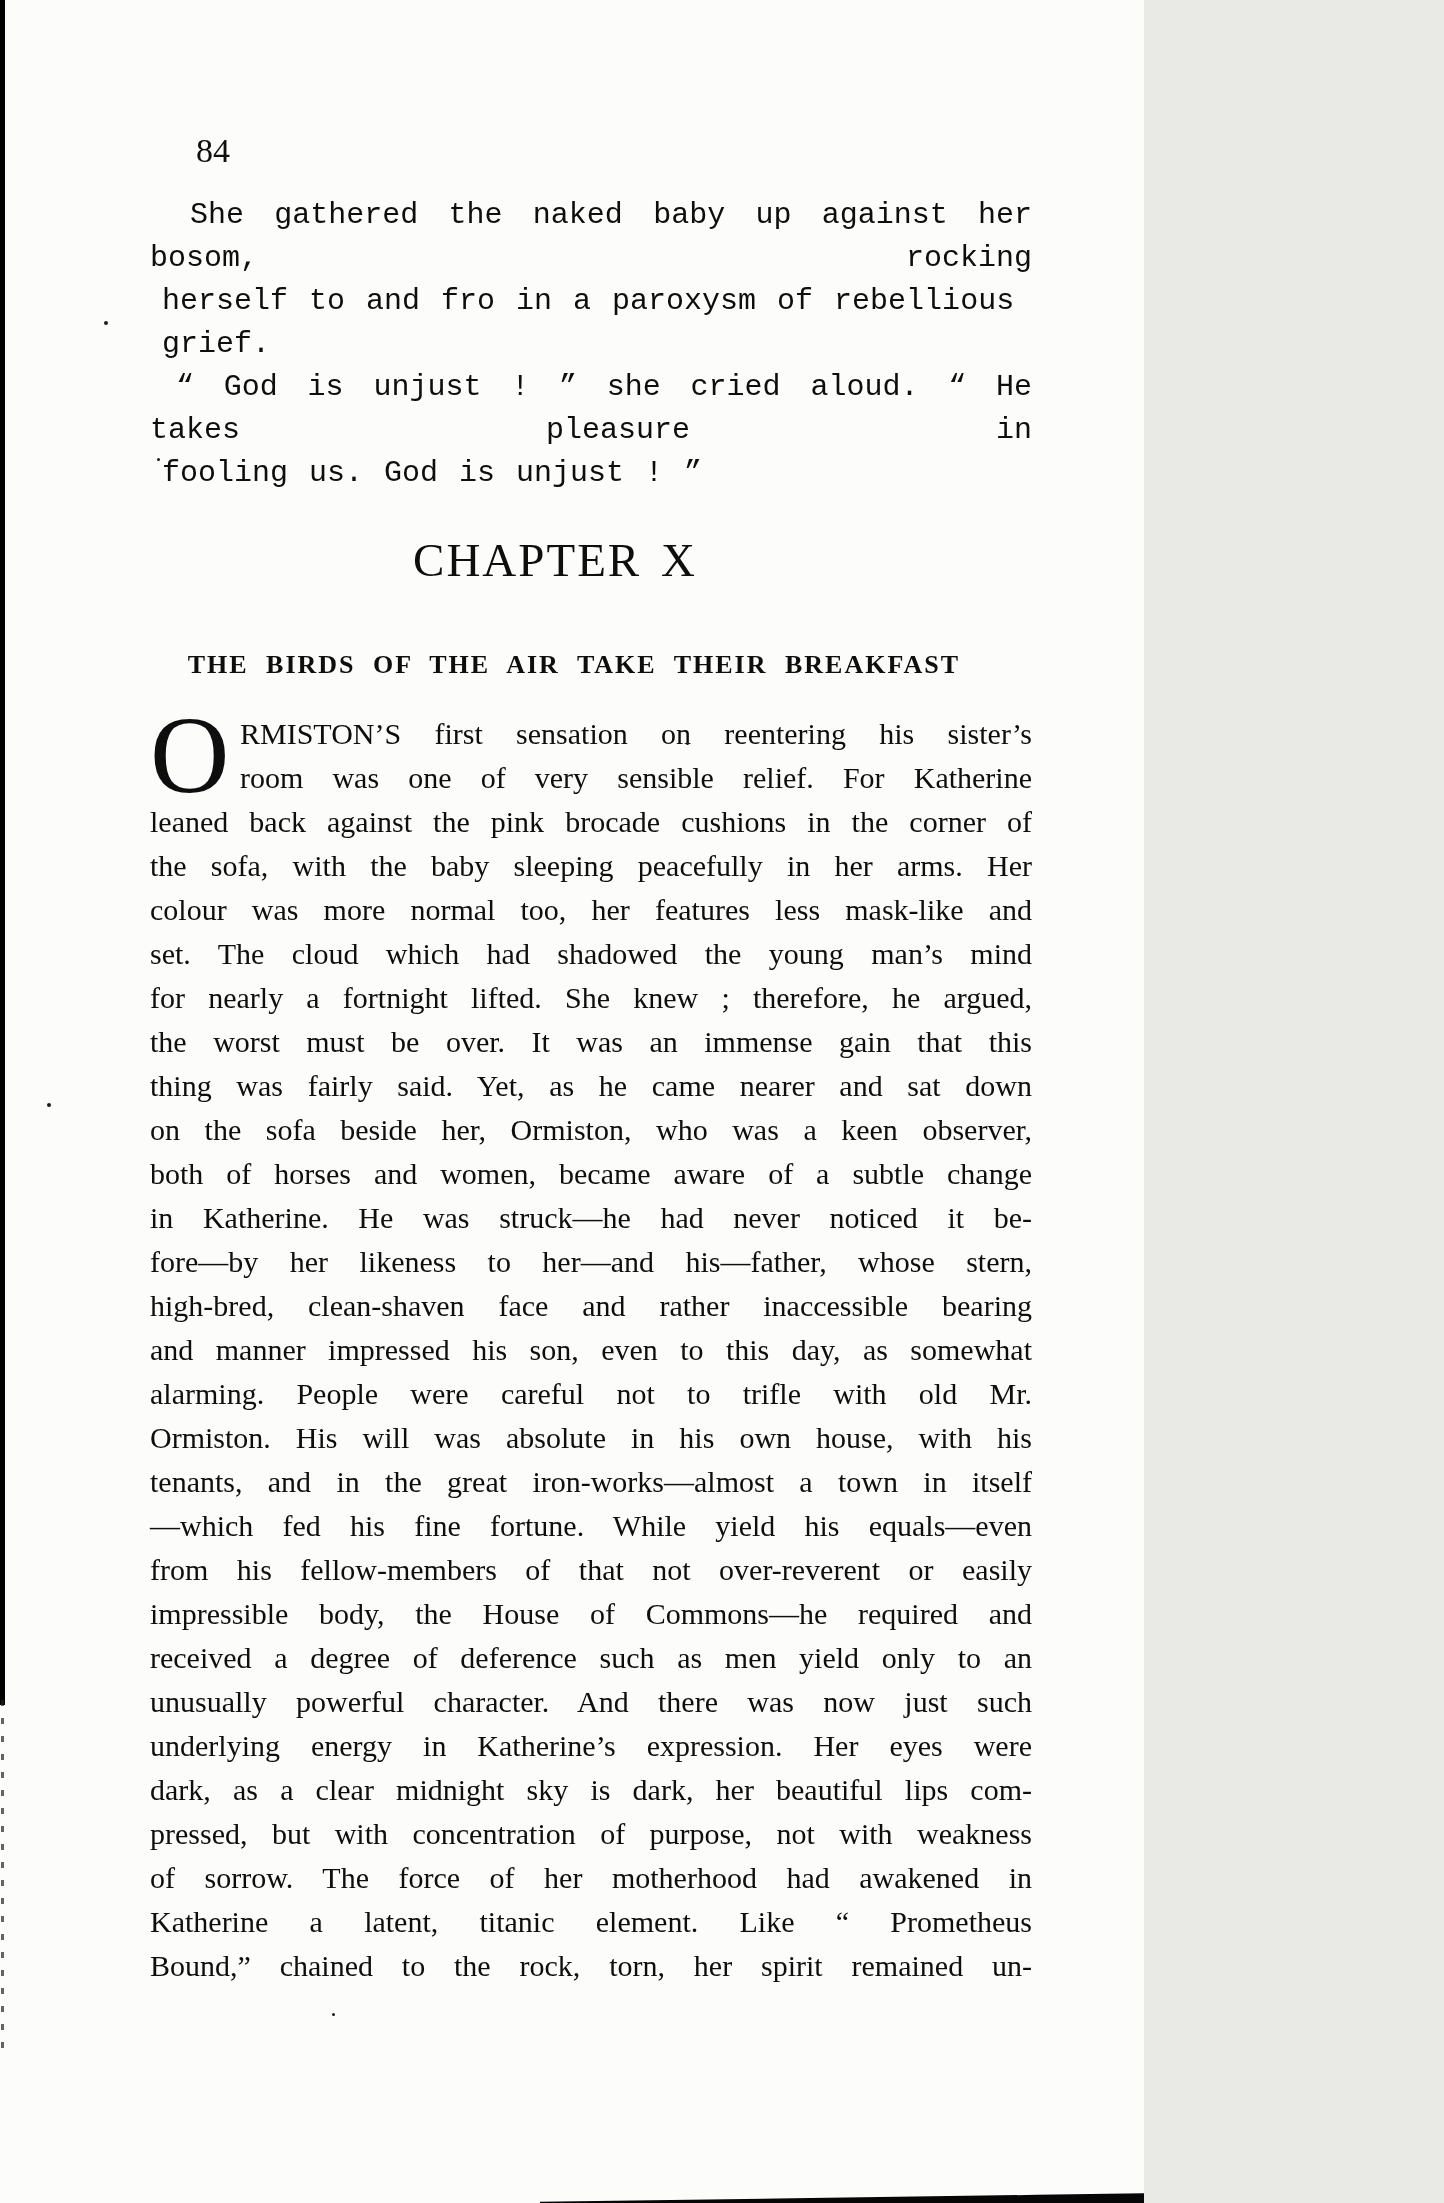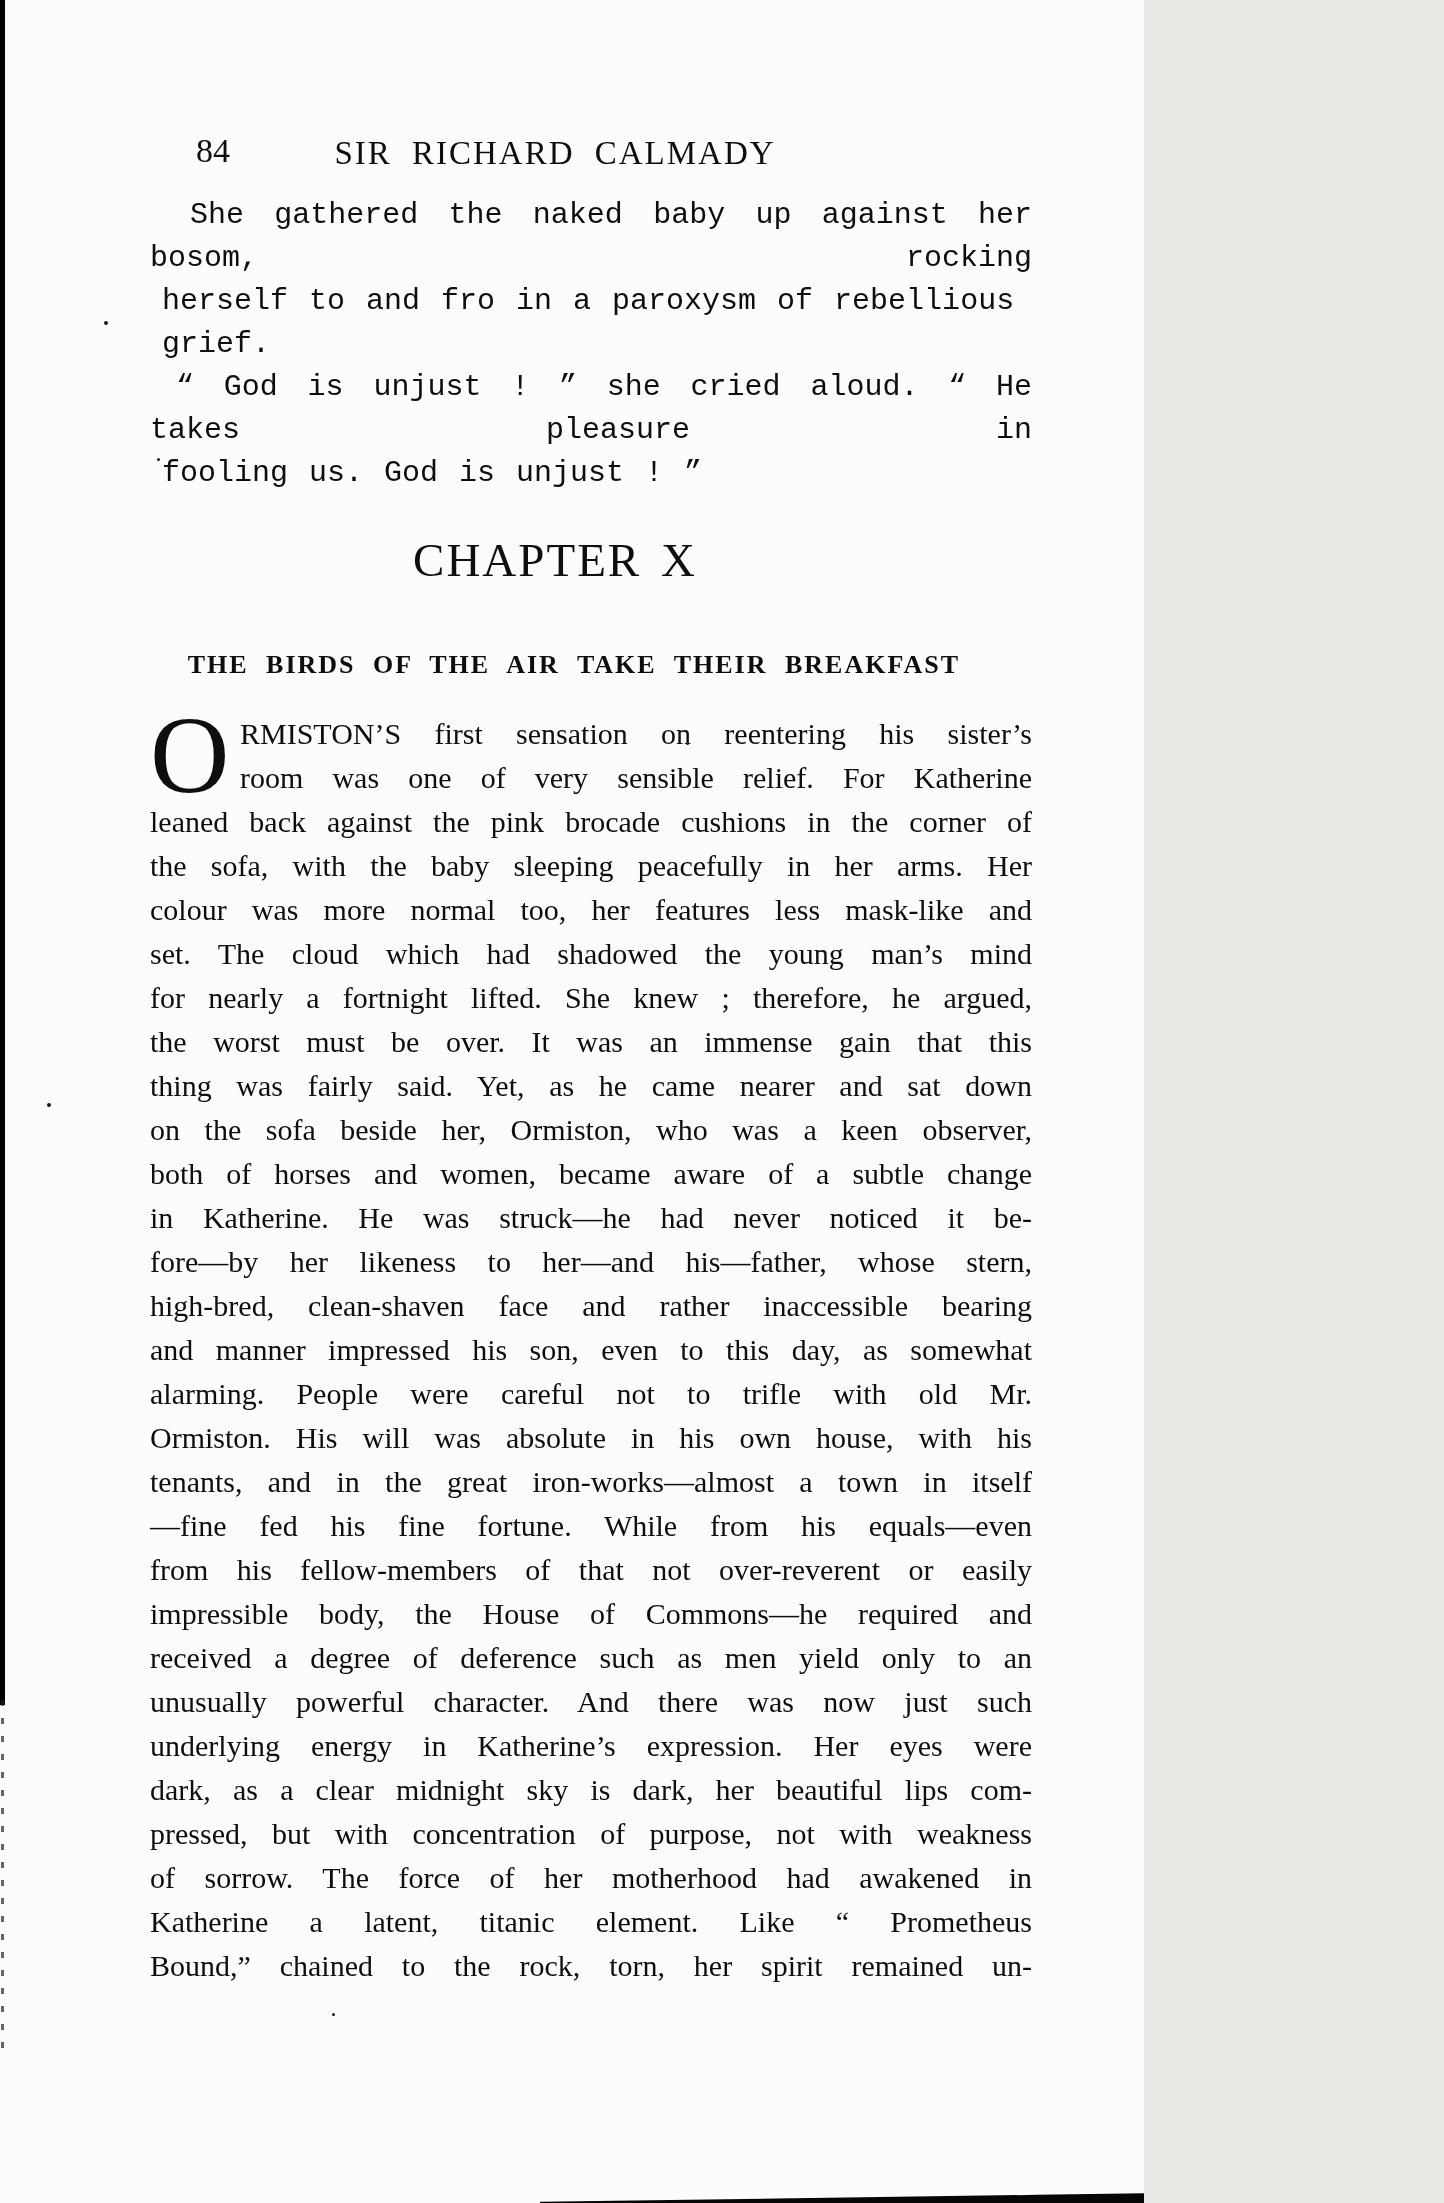--- a/index.html
+++ b/index.html
@@ -39,21 +39,20 @@
 </style>
 </head>
 <body>
 
 <div class="page">
 
   <div class="scan-edge"></div>
   <div class="scan-edge2"></div>
 
   <div class="pagenum">84</div>
-  <div class="running-title">SIR RICHARD CALMADY</div>
 
   <div class="para para1">
       <div class="line" style="text-indent: 40px;">She gathered the naked baby up against her bosom, rocking</div>
       <div class="line no-just">herself to and fro in a paroxysm of rebellious grief.</div>
       <div class="line" style="text-indent: 26px;">“ God is unjust ! ” she cried aloud.  “ He takes pleasure in</div>
       <div class="line no-just">fooling us.  God is unjust ! ”</div>
     </div>
 
   <div class="chapter-heading">CHAPTER X</div>
   <div class="chapter-sub">THE BIRDS OF THE AIR TAKE THEIR BREAKFAST</div>
@@ -71,21 +70,21 @@
       <div class="line">thing was fairly said.  Yet, as he came nearer and sat down</div>
       <div class="line">on the sofa beside her, Ormiston, who was a keen observer,</div>
       <div class="line">both of horses and women, became aware of a subtle change</div>
       <div class="line">in Katherine.  He was struck—he had never noticed it be-</div>
       <div class="line">fore—by her likeness to her—and his—father, whose stern,</div>
       <div class="line">high-bred, clean-shaven face and rather inaccessible bearing</div>
       <div class="line">and manner impressed his son, even to this day, as somewhat</div>
       <div class="line">alarming.  People were careful not to trifle with old Mr.</div>
       <div class="line">Ormiston.  His will was absolute in his own house, with his</div>
       <div class="line">tenants, and in the great iron-works—almost a town in itself</div>
-      <div class="line">—fine fed his fine fortune.  While from his equals—even</div>
+      <div class="line">—which fed his fine fortune.  While yield his equals—even</div>
       <div class="line">from his fellow-members of that not over-reverent or easily</div>
       <div class="line">impressible body, the House of Commons—he required and</div>
       <div class="line">received a degree of deference such as men yield only to an</div>
       <div class="line">unusually powerful character.  And there was now just such</div>
       <div class="line">underlying energy in Katherine’s expression.  Her eyes were</div>
       <div class="line">dark, as a clear midnight sky is dark, her beautiful lips com-</div>
       <div class="line">pressed, but with concentration of purpose, not with weakness</div>
       <div class="line">of sorrow.  The force of her motherhood had awakened in</div>
       <div class="line">Katherine a latent, titanic element.  Like “ Prometheus</div>
       <div class="line">Bound,” chained to the rock, torn, her spirit remained un-</div>

